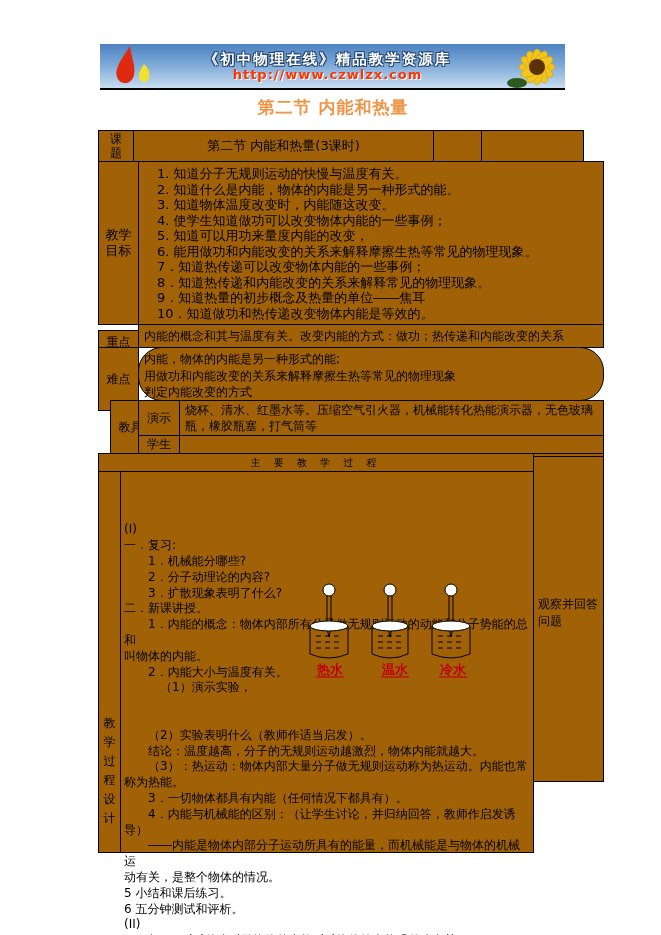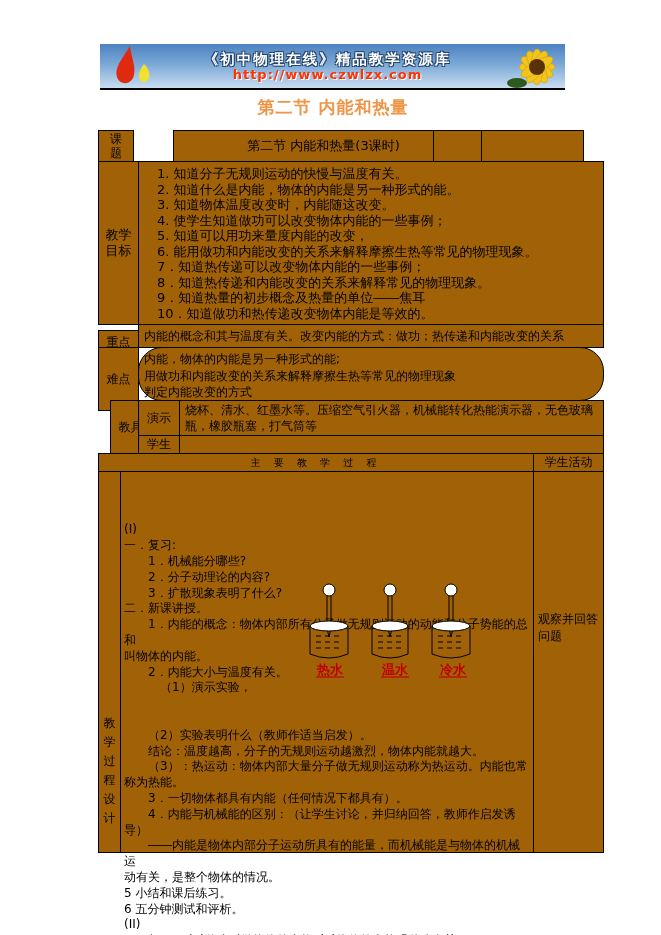--- a/index.html
+++ b/index.html
@@ -83,21 +83,21 @@
   </svg>
 </div>
 
 <div class="abs page-title">第二节 内能和热量</div>
 
 <div class="abs tbl">
 
   <div class="cell lab" style="left:0;top:0;width:36px;height:32px;">
     <div class="stack" style="width:14px;line-height:14px;">课题</div>
   </div>
-  <div class="cell lab" style="left:35px;top:0;width:301px;height:32px;font-size:13px;margin-left:40px;">
+  <div class="cell lab" style="left:35px;top:0;width:301px;height:32px;font-size:13px;">
     <span>第二节 内能和热量(3课时)</span>
   </div>
   <div class="cell" style="left:335px;top:0;width:49px;height:32px;"></div>
   <div class="cell" style="left:383px;top:0;width:103px;height:32px;"></div>
 
   <div class="cell lab" style="left:0;top:31px;width:41px;height:164px;">
     <div class="stack" style="width:27px;line-height:16px;font-size:13px;">教学目标</div>
   </div>
   <div class="cell goals" style="left:40px;top:31px;width:466px;height:164px;">
 
@@ -150,21 +150,21 @@
   <div class="cell act-header" style="left:435px;top:323px;width:71px;height:19px;">
     <span>学生活动</span>
   </div>
 
   <div class="cell design" style="left:0;top:341px;width:23px;height:382px;">
     <div class="design-inner">教学过程设计</div>
   </div>
   <div class="cell proc" style="left:22px;top:341px;width:414px;height:382px;">
     
   <div class="pline">(I)</div><div class="pline">一．复习:</div><div class="pline">　　1．机械能分哪些?</div><div class="pline">　　2．分子动理论的内容?</div><div class="pline">　　3．扩散现象表明了什么?</div><div class="pline">二．新课讲授。</div><div class="pline">　　1．内能的概念：物体内部所有分子做无规则运动的动能和分子势能的总和</div><div class="pline">叫物体的内能。</div><div class="pline">　　2．内能大小与温度有关。</div><div class="pline">　　　（1）演示实验，</div><div class="pline"></div><div class="pline"></div><div class="pline">　　（2）实验表明什么（教师作适当启发）。</div><div class="pline">　　结论：温度越高，分子的无规则运动越激烈，物体内能就越大。</div><div class="pline">　　（3）：热运动：物体内部大量分子做无规则运动称为热运动。内能也常</div><div class="pline">称为热能。</div><div class="pline">　　3．一切物体都具有内能（任何情况下都具有）。</div><div class="pline">　　4．内能与机械能的区别：（让学生讨论，并归纳回答，教师作启发诱导）</div><div class="pline">　　――内能是物体内部分子运动所具有的能量，而机械能是与物体的机械运</div><div class="pline">动有关，是整个物体的情况。</div><div class="pline">5 小结和课后练习。</div><div class="pline">6 五分钟测试和评析。</div><div class="pline">(II)</div><div class="pline">一．复习 ：(1)什么叫做物体的内能?(2)物体的内能跟什么有关?</div></div>
-  <div class="cell act-note" style="left:435px;top:341px;width:71px;height:382px;">
+  <div class="cell act-note" style="left:435px;top:326px;width:71px;height:326px;">
     <span>观察并回答问题</span>
   </div>
 
   <svg class="abs diagram" viewBox="0 0 225 105">
     <g stroke="#000" fill="none" stroke-width="1">
 
       <circle cx="34" cy="12" r="6" fill="#fff"></circle>
       <path d="M32 18 L32 50 L34 59 L36 50 L36 18"></path>
       <ellipse cx="34" cy="48" rx="19" ry="5" fill="#fff"></ellipse>
       <path d="M15 48 L15 76 M53 48 L53 76 M15 76 Q34 84 53 76"></path>

